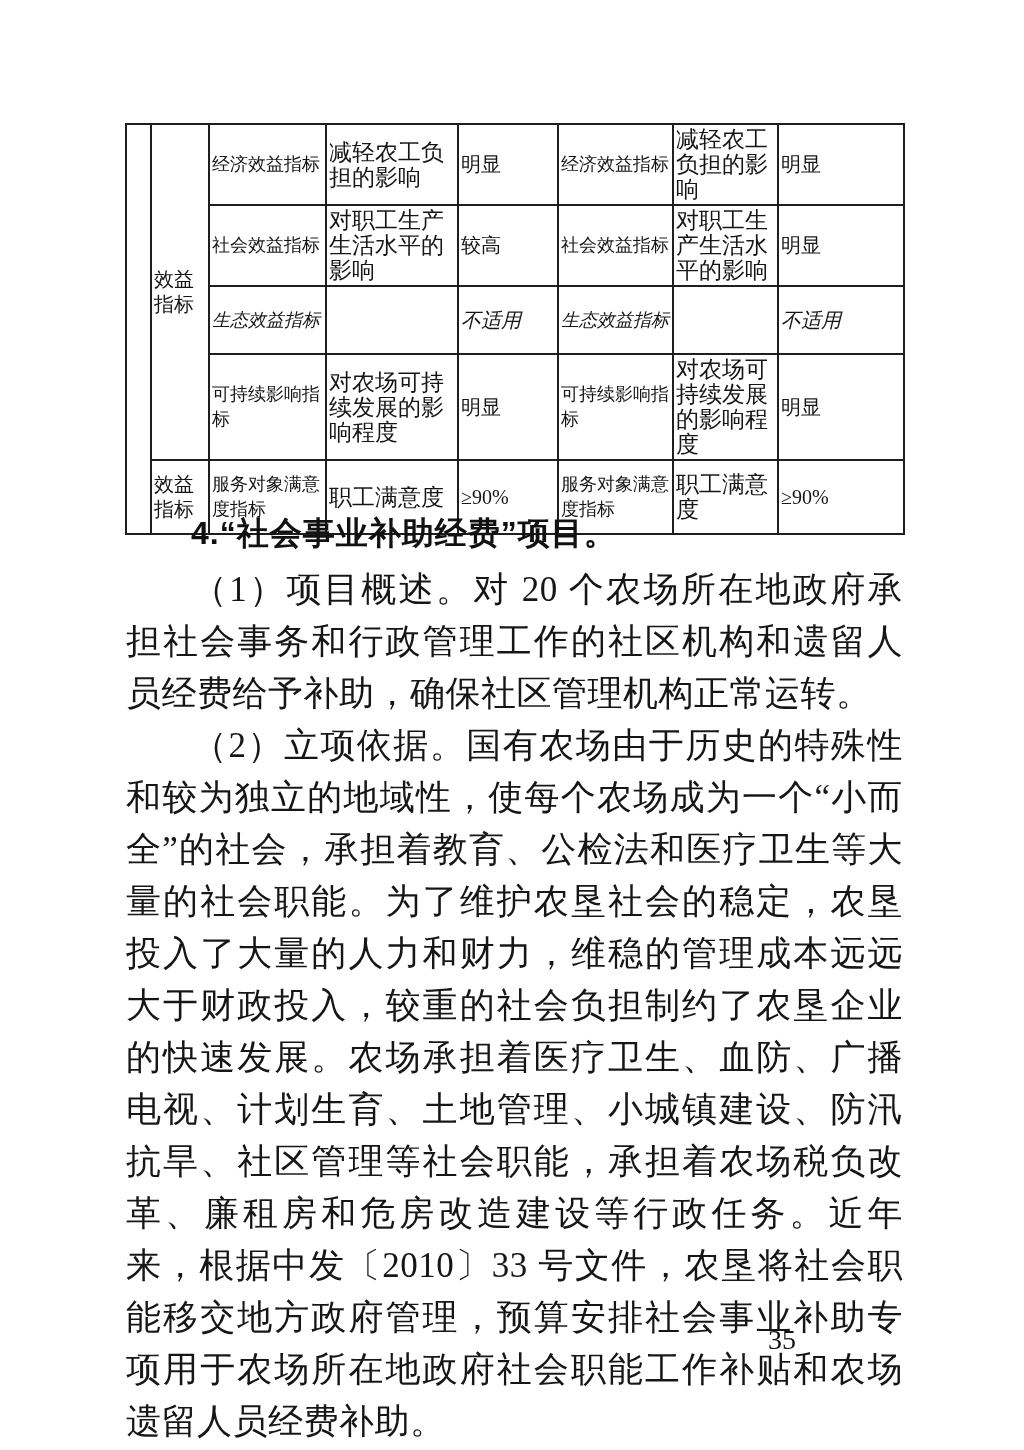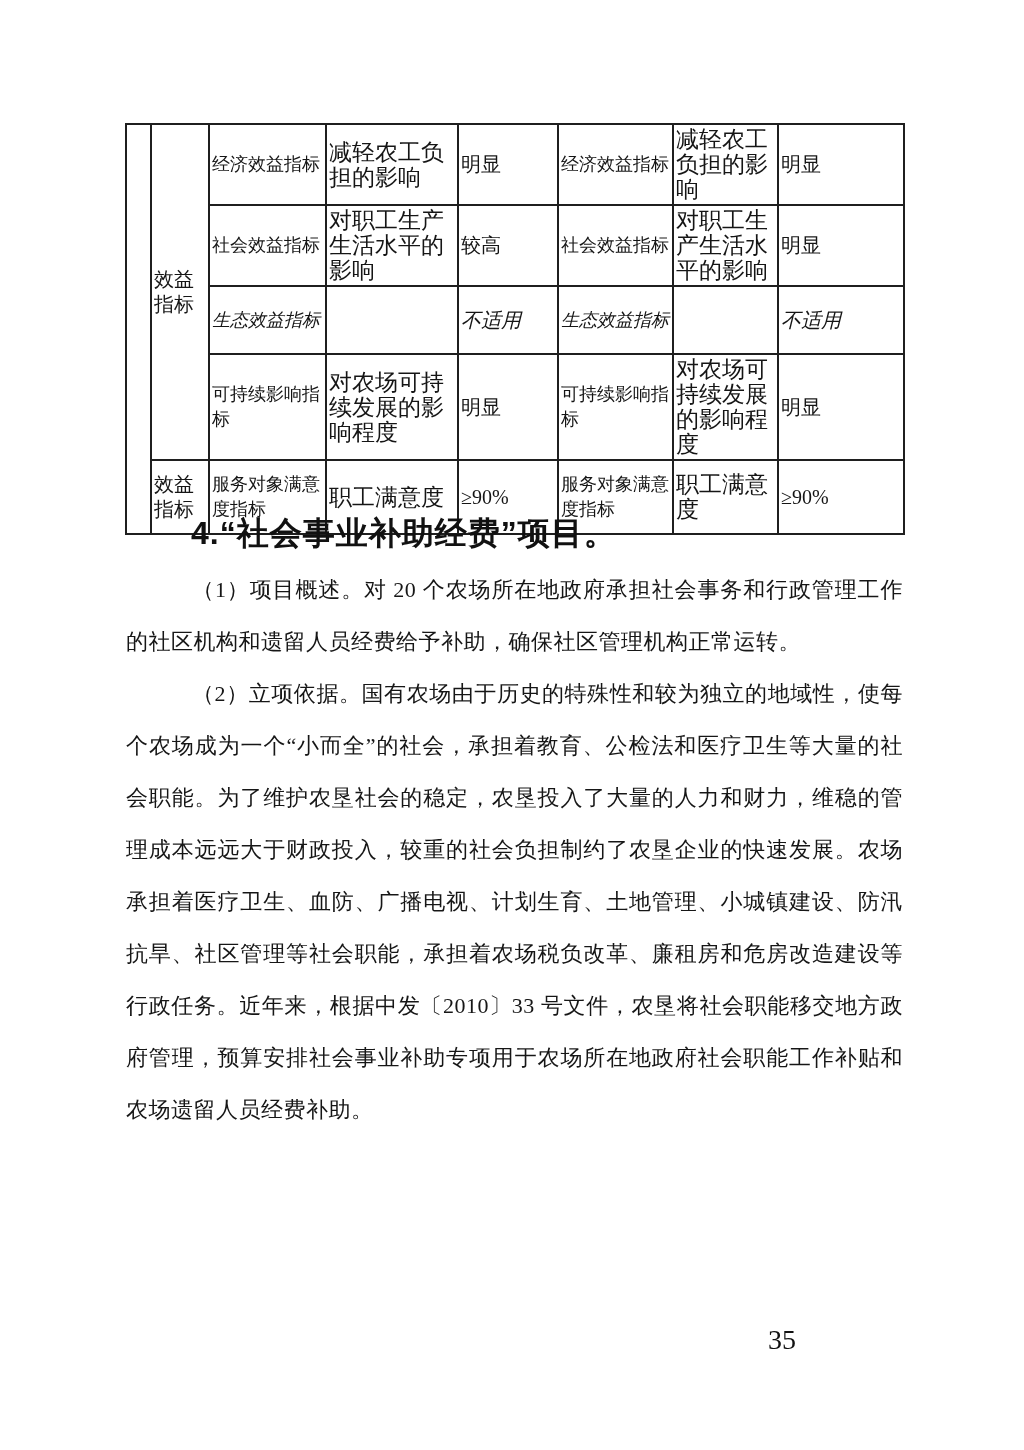--- a/index.html
+++ b/index.html
@@ -56,21 +56,21 @@
     font-family: "Liberation Sans", "DejaVu Sans", sans-serif;
     font-weight: bold;
     font-size: 32px;
     line-height: 46px;
     text-indent: 57px;
     letter-spacing: 1px;
     color: #111;
   }
   .text-area p {
     margin: 0;
-    font-size: 22px;
+    font-size: 35px;
     line-height: 52px;
     letter-spacing: 0.5px;
     text-align: justify;
     text-indent: 66px;
     color: #161616;
   }
   .page-number {
     position: absolute;
     left: 768px;
     top: 1324px;

